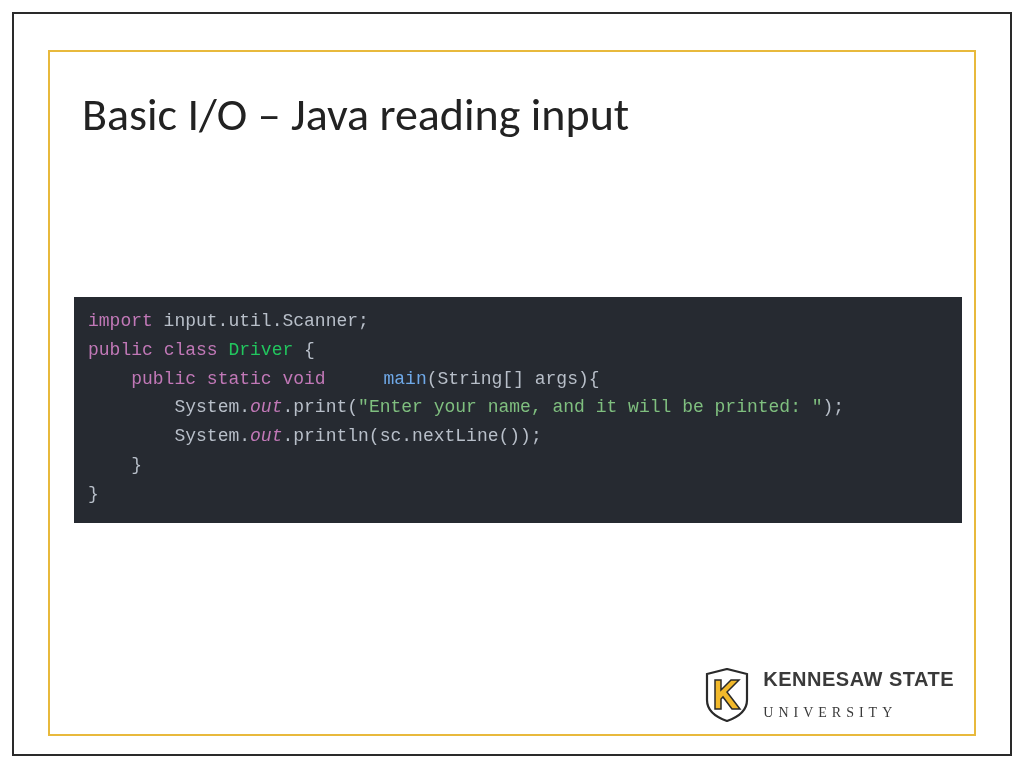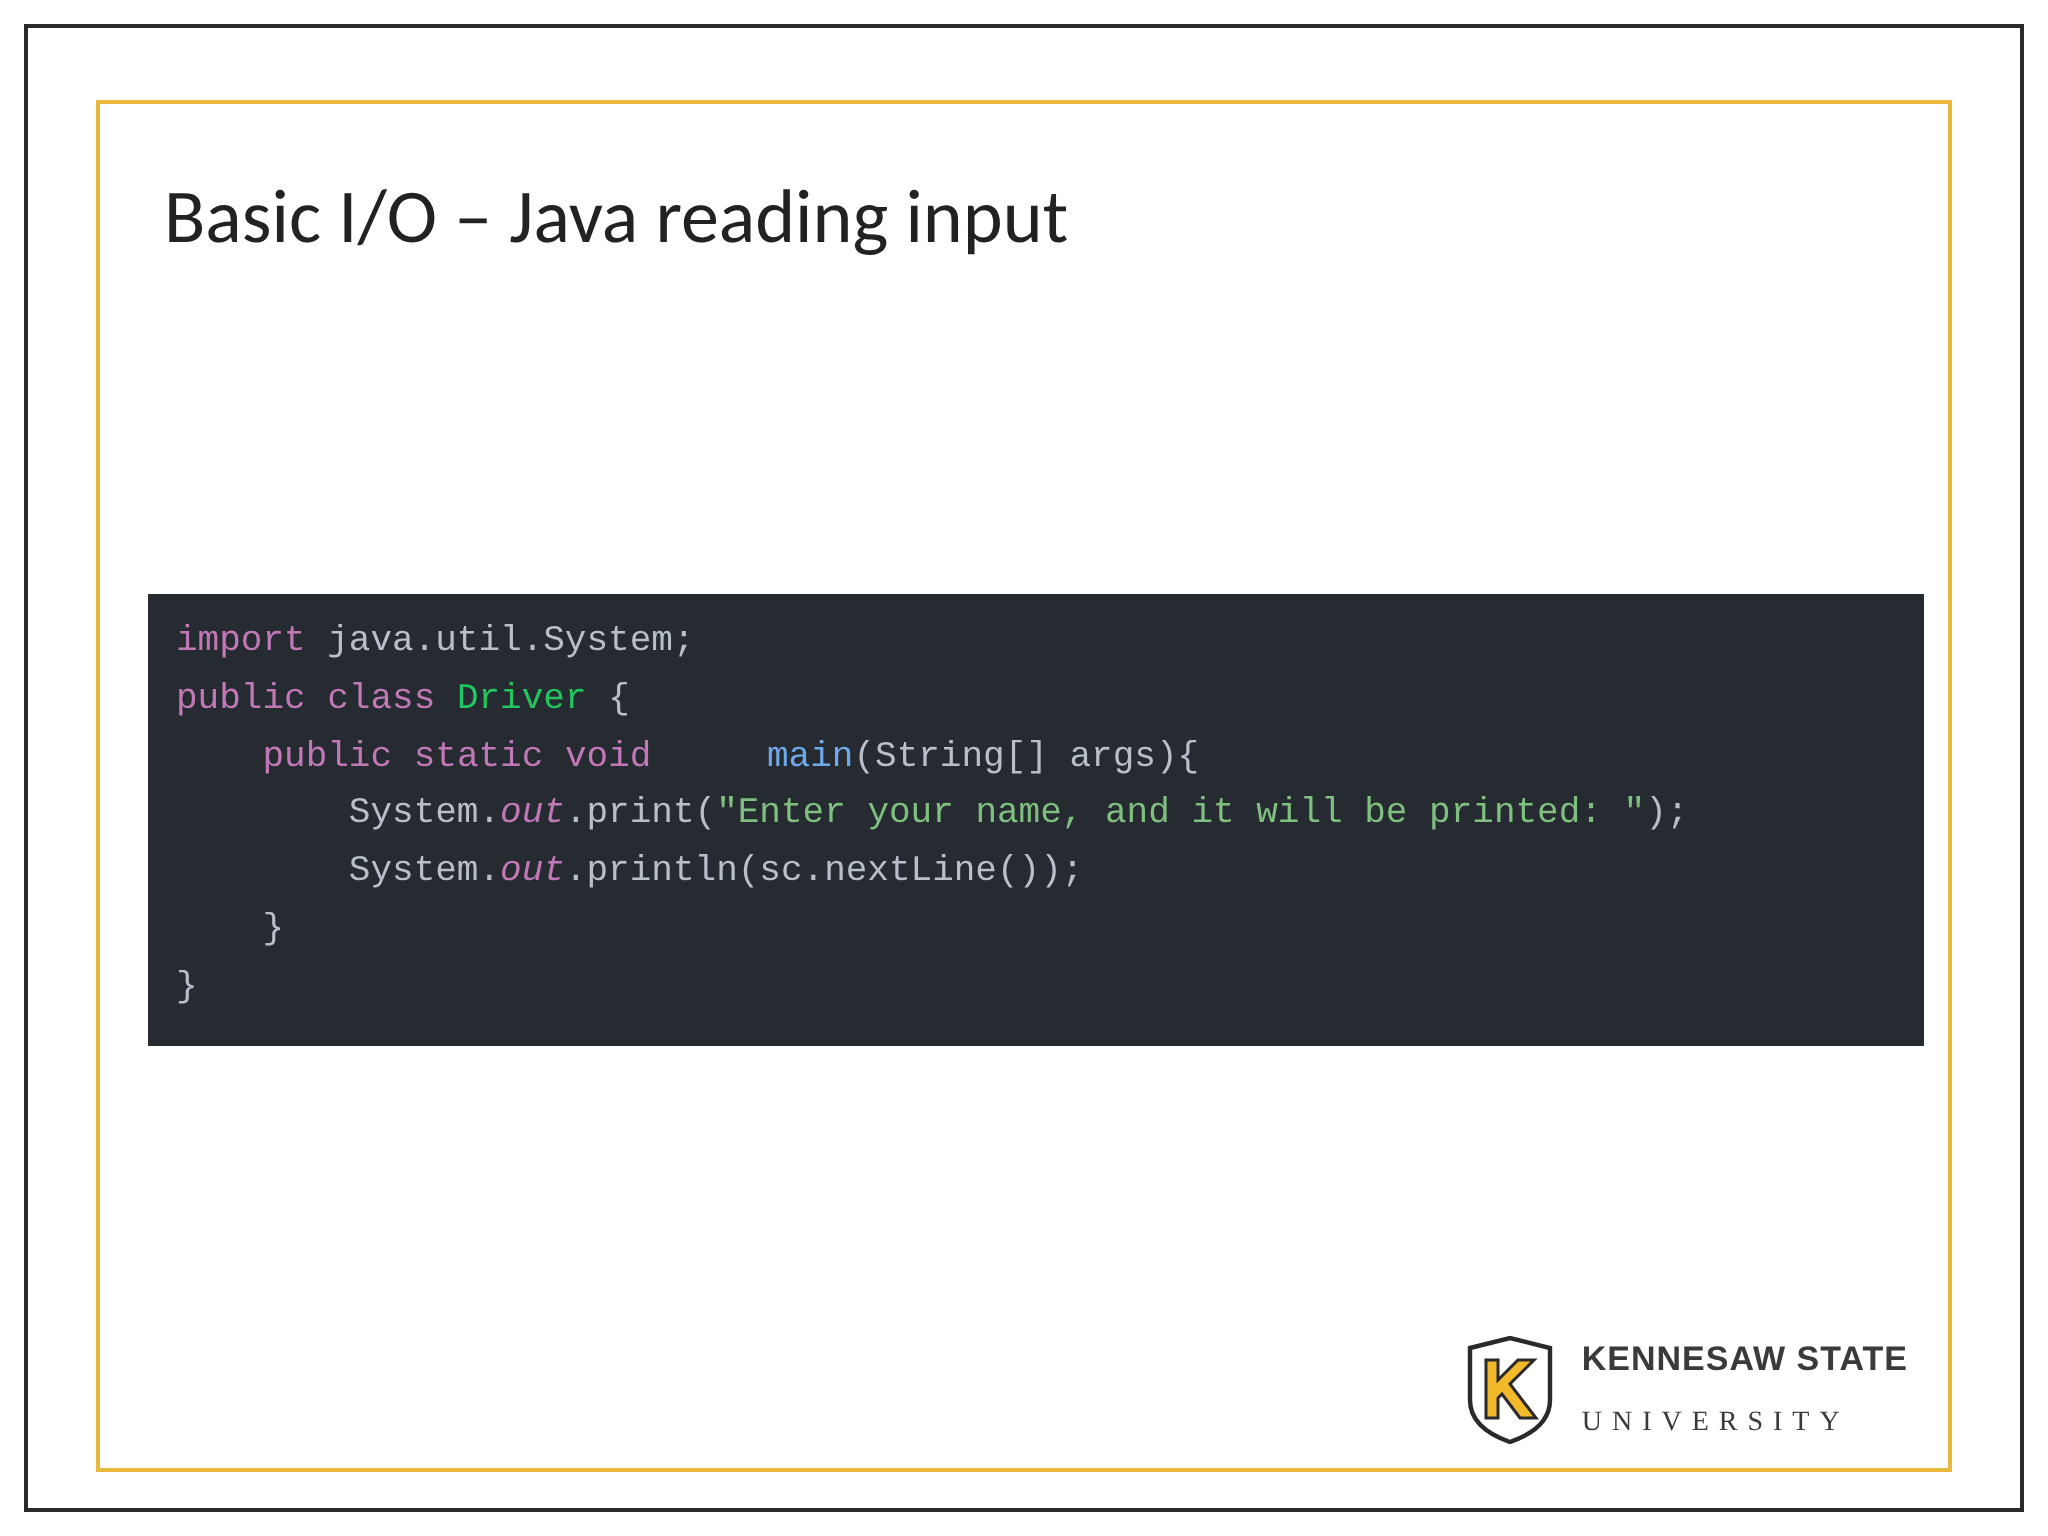--- a/index.html
+++ b/index.html
@@ -17,21 +17,21 @@
     }
     .gold-border {
       position: absolute;
       top: 50px; left: 48px; right: 48px; bottom: 32px;
       border: 2px solid #e8b93c;
     }
     .title {
       position: absolute;
       top: 86px;
       left: 82px;
-      font-size: 38px;
+      font-size: 46px;
       font-weight: 400;
       color: #222;
     }
     .code-block {
       position: absolute;
       top: 297px;
       left: 74px;
       right: 62px;
       background: #262a31;
       padding: 10px 14px 14px 14px;
@@ -56,40 +56,40 @@
     }
     .ks-icon {
       width: 48px;
       height: 54px;
       flex-shrink: 0;
     }
     .footer-text { line-height: 1.05; color: #3a3a3a; }
     .footer-text .l1 {
       font-family: Arial, "Arial Black", sans-serif;
       font-weight: 800;
-      font-size: 17px;
+      font-size: 20px;
       letter-spacing: 0.5px;
     }
     .footer-text .l2 {
       font-family: "Times New Roman", Georgia, serif;
       font-size: 14px;
       letter-spacing: 5px;
       margin-top: 16px;
     }
   </style>
 </head>
 <body>
 
 <div class="outer-border"></div>
 <div class="gold-border"></div>
 
 <h1 class="title">Basic I/O – Java reading input</h1>
 
 <div class="code-block">
-  <div class="line"><span class="kw">import</span><span> java.util.System;</span></div>
+  <div class="line"><span class="kw">import</span><span> input.util.Scanner;</span></div>
   <div class="line"></div>
   <div class="line"><span class="kw">public</span> <span class="kw">class</span> <span class="cls">Driver</span><span> {</span></div>
   <div class="line"><span>    </span><span class="kw">public</span> <span class="kw">static</span> <span class="kw">void</span> <span class="fn">main</span><span>(String[] args){</span></div>
   <div class="line"><span>        </span><span>System.</span><span class="field-it">out</span><span>.print(</span><span class="str">"Enter your name, and it will be printed: "</span><span>);</span></div>
   <div class="line"><span>        </span><span>System.</span><span class="field-it">out</span><span>.println(sc.nextLine());</span></div>
   <div class="line">    }</div>
   <div class="line">}</div>
 </div>
 
 <div class="footer-logo">

